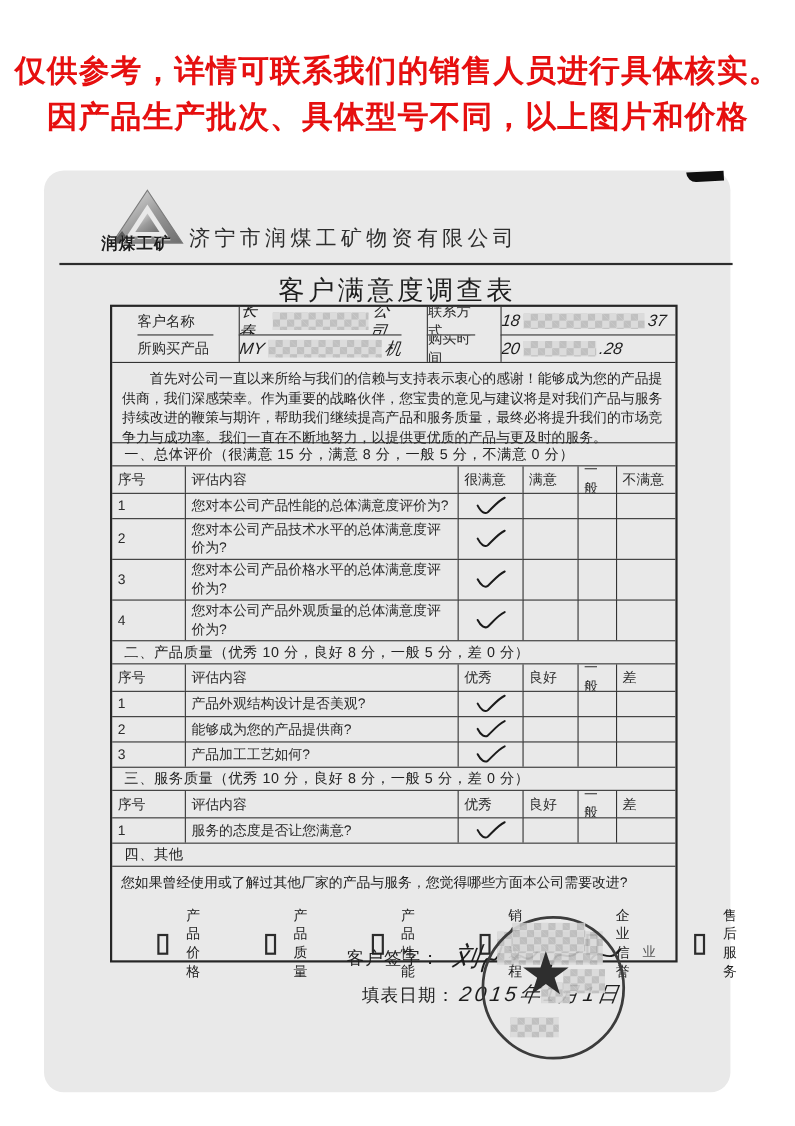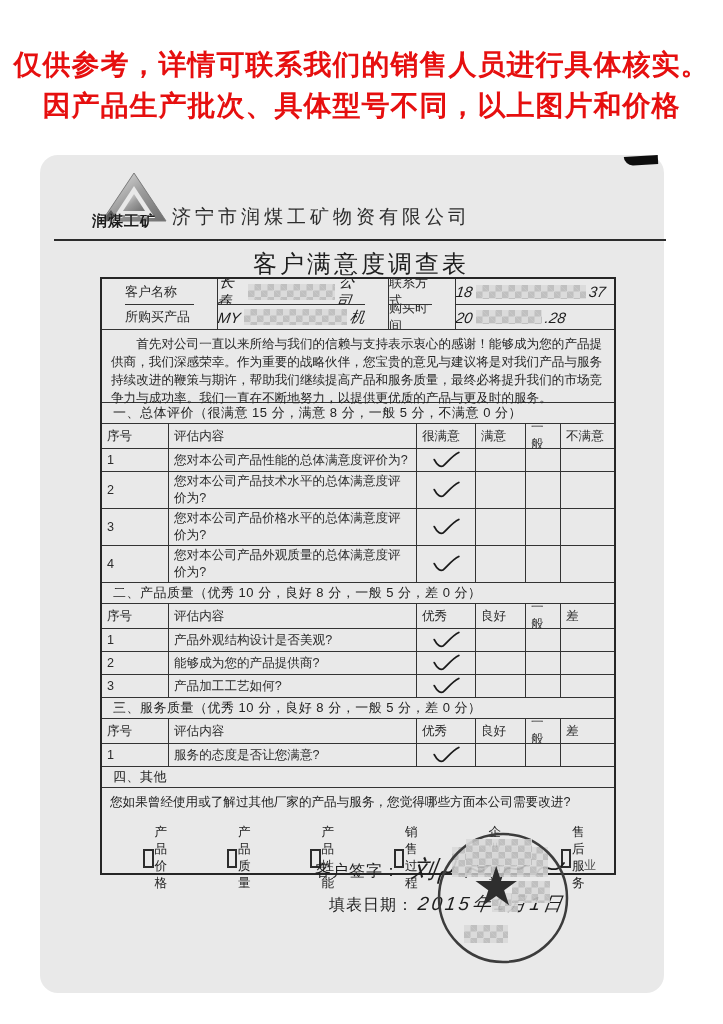--- a/index.html
+++ b/index.html
@@ -35,21 +35,21 @@
   .eval-grid{display:grid;grid-template-columns:66px 248px 59px 50px 35px 1fr;border-top:1px solid #333;}
   .cell{border-left:1px solid #333;border-top:1px solid #333;box-sizing:border-box;min-height:23px;
         display:flex;align-items:center;padding:1px 5px;font-size:12.6px;overflow:hidden;}
   .cell.head{height:24px;}
   .cell:nth-child(6n+1){border-left:none;}
   .cell:nth-child(-n+6){border-top:none;}
   .tick{width:30px;height:19px;margin:0 auto;transform:rotate(-4deg);}
   .other-content{border-top:1px solid #333;height:86px;box-sizing:border-box;padding:6px 20px 0 8px;}
   .other-q{font-size:12.6px;color:#222;}
   .cb-row{display:flex;align-items:center;margin-top:13px;gap:21px;padding-left:4px;}
-  .cb-item{display:flex;align-items:center;gap:1px;margin-left:29px;}
+  .cb-item{display:flex;align-items:center;gap:16px;margin-left:29px;}
   .cb-box{width:15px;height:15px;border:2px solid #2c2c2c;background:#e9e9e9;display:inline-block;}
   .cb-label{font-size:12.6px;color:#222;}
   
   .hand{font-style:italic;color:#1d1d1d;transform:skewX(-8deg);display:inline-block;}
   .info-val{display:flex;align-items:center;gap:3px;font-size:15px;width:100%;}
   .mosaic{display:inline-block;
     background-image:
       linear-gradient(45deg,#bcbcbc 25%,transparent 25%,transparent 75%,#bcbcbc 75%),
       linear-gradient(45deg,#bcbcbc 25%,#dadada 25%,#dadada 75%,#bcbcbc 75%);
     background-size:13px 13px;background-position:0 0,6.5px 6.5px;opacity:.9;}

